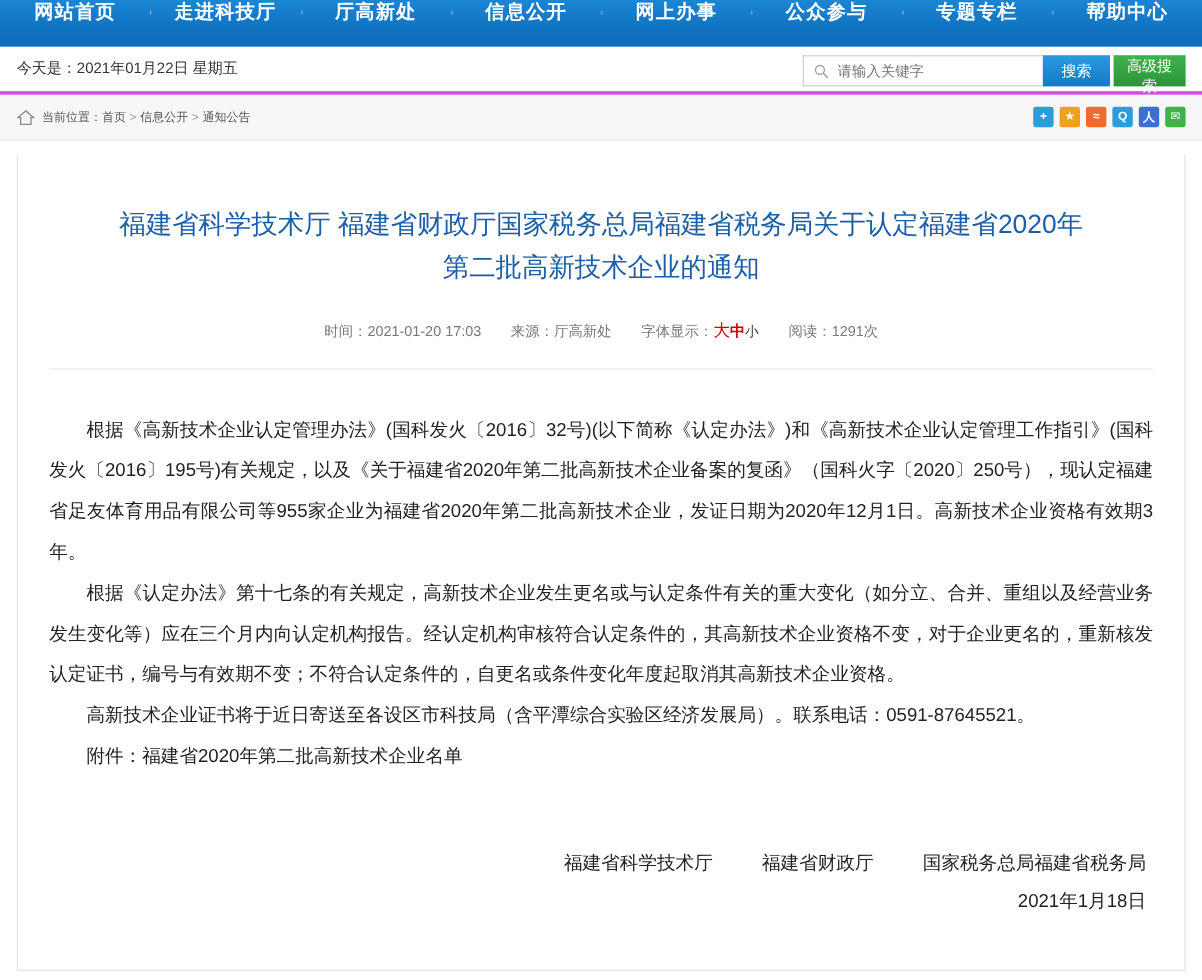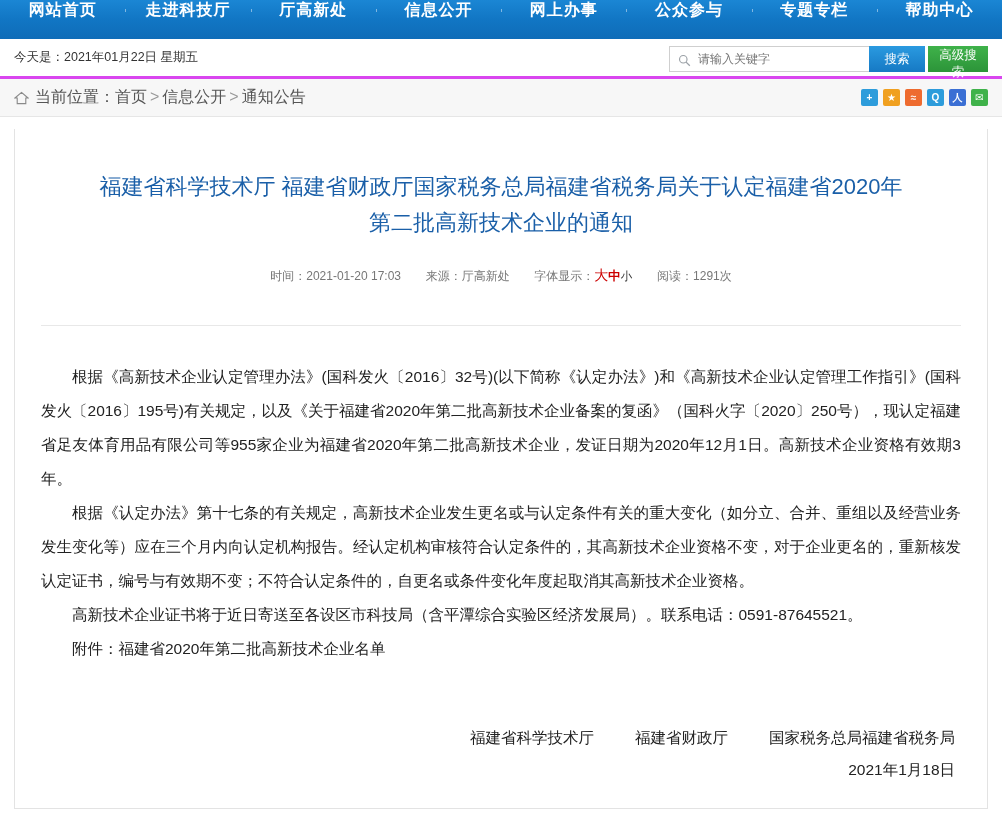--- a/index.html
+++ b/index.html
@@ -107,21 +107,21 @@
   .crumbbar {
     height: 38px;
     background: #f7f7f7;
     border-bottom: 1px solid #e6e6e6;
     display: flex;
     align-items: center;
     padding: 0 14px;
     position: relative;
   }
   .crumbbar .homeicon { margin-right: 6px; display: flex; align-items: center; }
-  .crumb-text { font-size: 16px; color: #555; }
+  .crumb-text { font-size: 10px; color: #555; }
   .crumb-text .sep { color: #999; padding: 0 3px; }
   .crumb-text a { color: #555; text-decoration: none; }
 
   .shareicons {
     position: absolute;
     right: 14px; top: 10px;
     display: flex;
     gap: 5px;
   }
   .shareicons .si {
@@ -150,21 +150,21 @@
     font-weight: normal;
     margin: 0;
     padding: 40px 52px 0 52px;
     font-family: "Liberation Sans", sans-serif;
   }
   .doc-meta {
     text-align: center;
     font-size: 12px;
     color: #777;
     margin-top: 26px;
-    padding-bottom: 40px;
+    padding-bottom: 22px;
     border-bottom: 1px solid #e8e8e8;
   }
   .doc-meta .gap { display:inline-block; width: 18px; }
   .fs-big { color: #c00; font-size: 14px; cursor: pointer; }
   .fs-mid { color: #c00; font-size: 12.5px; font-weight: bold; cursor: pointer; }
   .fs-sml { color: #333; font-size: 11.5px; cursor: pointer; }
 
   .doc-body {
     margin-top: 34px;
     font-size: 15.5px;

